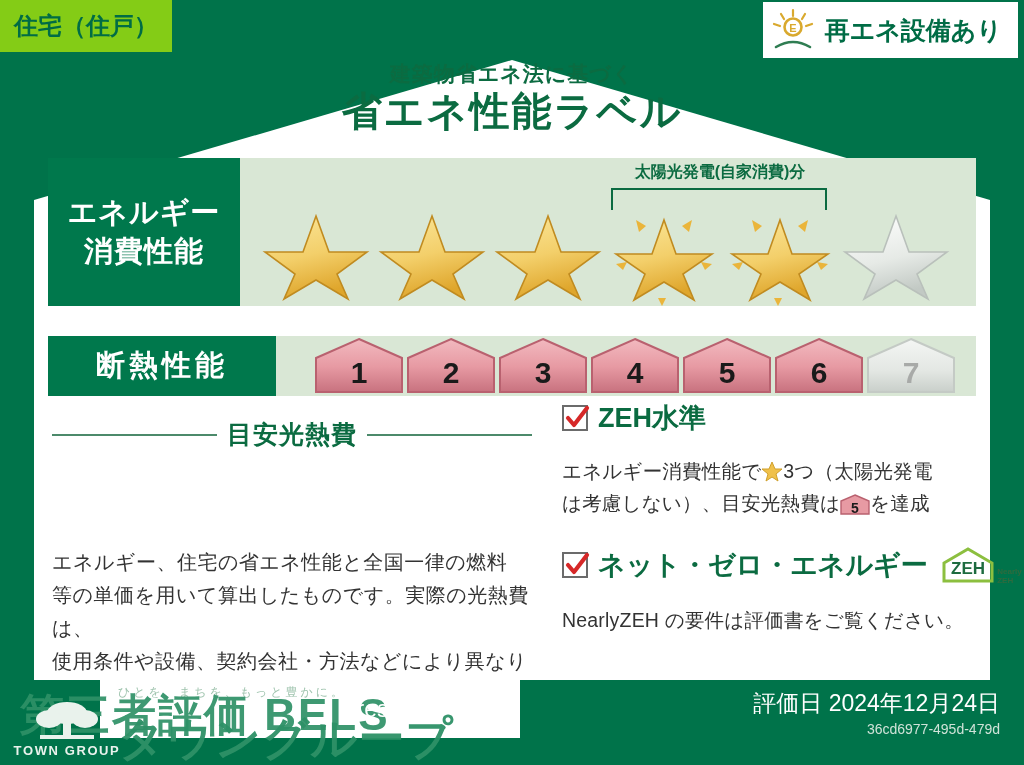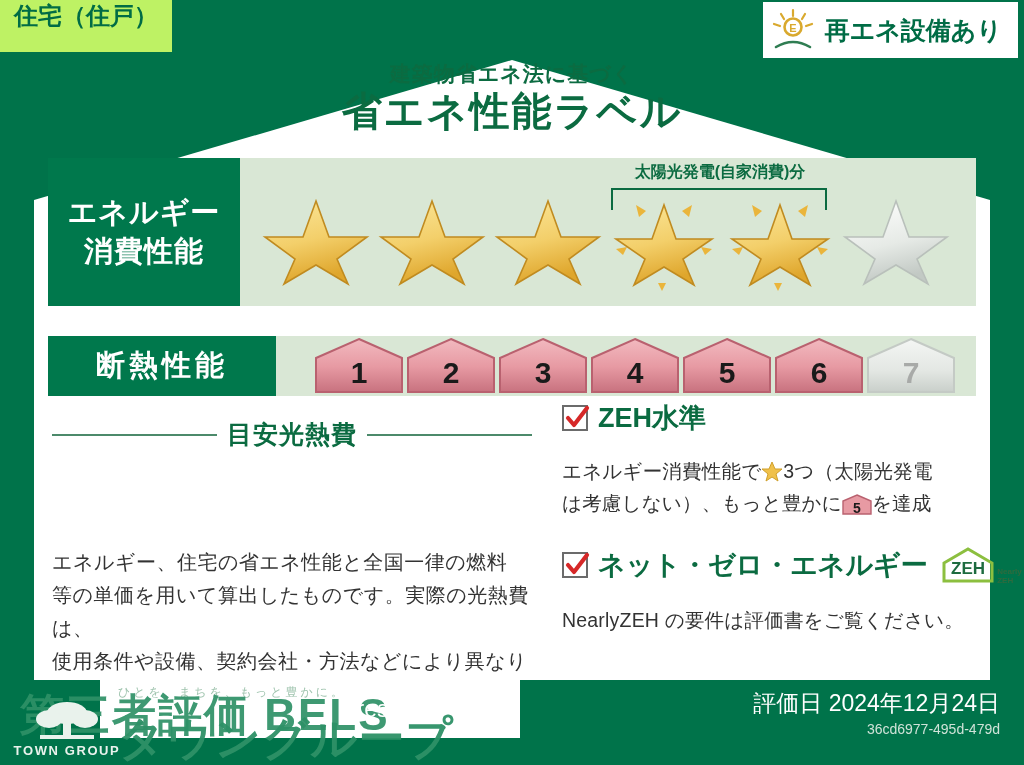--- a/index.html
+++ b/index.html
@@ -29,22 +29,23 @@
     clip-path: polygon(0% 22.6%, 50% 0%, 100% 22.6%, 100% 100%, 0% 100%);
   }
 
   
   .chip-housing {
     position: absolute;
     left: 0px;
     top: 0px;
     width: 172px;
     height: 52px;
-    background: #bef264;
-    display: flex;
+    background: #84cc16;
+    display: flex;
+    align-items: center;
     justify-content: center;
   }
   .chip-housing span {
     color: #006c45;
     font-size: 24px;
     font-weight: bold;
     letter-spacing: 0px;
     white-space: nowrap;
   }
 
@@ -111,21 +112,21 @@
     font-weight: bold;
     flex: 0 0 auto;
   }
   .panel-energy .panel-key { width: 192px; font-size: 29px; line-height: 1.35; letter-spacing: 1px; }
   .panel-insul  .panel-key { width: 228px; font-size: 29px; letter-spacing: 4px; }
 
   .panel-val {
     flex: 1 1 auto;
     position: relative;
     display: flex;
-    align-items: center;
+    align-items: flex-end;
   }
 
   
   .stars-row {
     display: flex;
     align-items: center;
     gap: 0px;
     padding-left: 18px;
     margin-top: 14px;
   }
@@ -537,21 +538,21 @@
         <svg viewBox="0 0 30 30">
             <path d="M6 16 L12 23 L25 6" fill="none" stroke="#d62828" stroke-width="4.2" stroke-linecap="round" stroke-linejoin="round"></path>
           </svg>
       </span>
       <span class="zeh-title">ZEH水準</span>
     </div>
     <div class="zeh-desc">
       <span>エネルギー消費性能で</span><span class="inline-star"><svg viewBox="0 0 22 21">
             <polygon points="11,1 14,8 21,8 15,13 17,20 11,16 5,20 7,13 1,8 8,8" fill="#f0c14b" stroke="#cfa02c" stroke-width="1"></polygon>
           </svg></span><span>3つ（太陽光発電</span><br>
-      <span>は考慮しない）、もっと豊かに</span><span class="inline-house"><svg viewBox="0 0 30 22" style="width:30px;height:22px;">
+      <span>は考慮しない）、目安光熱費は</span><span class="inline-house"><svg viewBox="0 0 30 22" style="width:30px;height:22px;">
             <polygon points="15,2 29,8 29,21 1,21 1,8" fill="#e79aa3" stroke="#b9616f" stroke-width="1.4"></polygon>
           </svg><span class="n">5</span></span><span>を達成</span>
     </div>
 
     <div class="zeh-row zeh-row2">
       <span class="chk">
         <svg viewBox="0 0 30 30">
             <path d="M6 16 L12 23 L25 6" fill="none" stroke="#d62828" stroke-width="4.2" stroke-linecap="round" stroke-linejoin="round"></path>
           </svg>
       </span>

